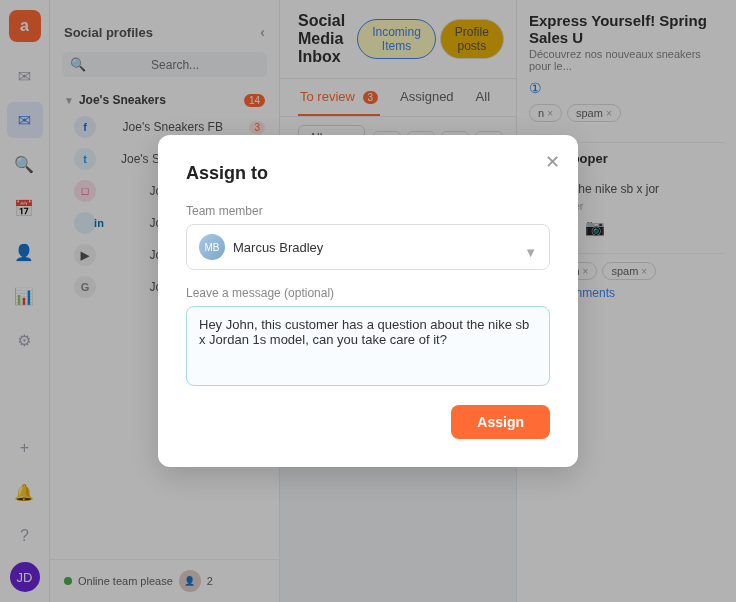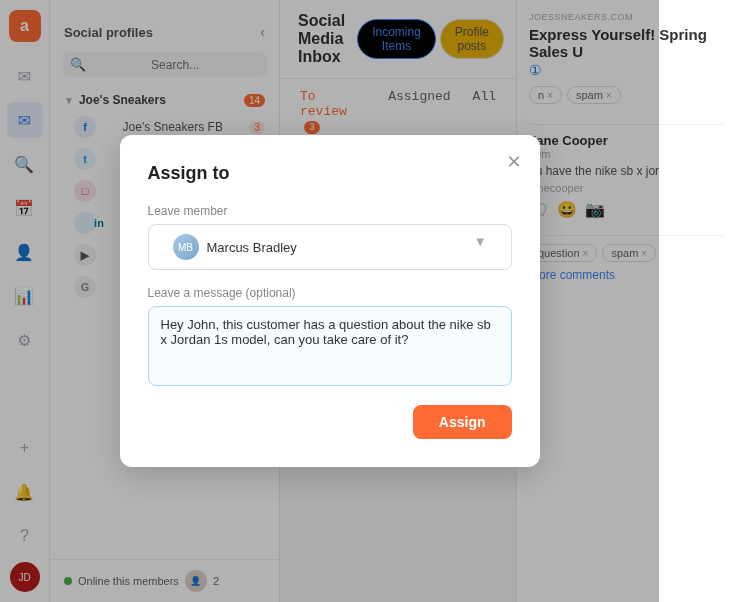--- a/index.html
+++ b/index.html
@@ -7,21 +7,21 @@
 
     
     .app-shell { display: flex; width: 736px; height: 602px; }
 
     
     .left-nav { width: 50px; background: #fff; border-right: 1px solid #e8ecf0; display: flex; flex-direction: column; align-items: center; padding: 10px 0; gap: 8px; }
     .nav-logo { width: 32px; height: 32px; background: #ff6b35; border-radius: 8px; display: flex; align-items: center; justify-content: center; color: white; font-weight: bold; font-size: 16px; margin-bottom: 8px; }
     .nav-icon { width: 36px; height: 36px; display: flex; align-items: center; justify-content: center; border-radius: 6px; color: #aab; cursor: pointer; font-size: 16px; }
     .nav-icon.active { background: #e8f0fe; color: #4285f4; }
     .nav-icon-bottom { margin-top: auto; }
-    .nav-avatar { width: 30px; height: 30px; border-radius: 50%; background: #b91c1c; display: flex; align-items: center; justify-content: center; color: white; font-size: 10px; }
+    .nav-avatar { width: 30px; height: 30px; border-radius: 50%; background: #6d28d9; display: flex; align-items: center; justify-content: center; color: white; font-size: 13px; }
 
     
     .sidebar { width: 230px; background: #fff; border-right: 1px solid #e8ecf0; display: flex; flex-direction: column; }
     .sidebar-header { padding: 24px 14px 8px; font-weight: 600; font-size: 13px; color: #555; display: flex; align-items: center; justify-content: space-between; }
     .sidebar-header-arrow { color: #aaa; font-size: 14px; cursor: pointer; }
     .search-bar { margin: 4px 12px 8px; display: flex; align-items: center; background: #f5f7fa; border-radius: 6px; padding: 5px 8px; gap: 5px; }
     .search-bar input { border: none; background: transparent; outline: none; font-size: 12px; color: #666; width: 100%; text-align: center; }
     .search-icon { color: #aaa; font-size: 13px; }
     .profile-group { padding: 4px 0; }
     .profile-group-header { display: flex; align-items: center; justify-content: space-between; padding: 4px 14px; cursor: pointer; }
@@ -36,23 +36,23 @@
     .online-bar { margin-top: auto; display: flex; align-items: center; padding: 10px 14px; gap: 6px; border-top: 1px solid #f0f0f0; font-size: 11px; color: #666; }
     .online-dot { width: 8px; height: 8px; background: #4caf50; border-radius: 50%; }
     .online-avatar { width: 22px; height: 22px; border-radius: 50%; background: #e0d0c8; display: flex; align-items: center; justify-content: center; font-size: 9px; color: white; }
 
     
     .main-content { flex: 1; display: flex; flex-direction: column; overflow: hidden; }
     .main-header { display: flex; align-items: center; padding: 12px 18px; background: #fff; border-bottom: 1px solid #e8ecf0; gap: 12px; }
     .main-title { font-size: 16px; font-weight: 600; color: #333; }
     .tab-buttons { display: flex; gap: 4px; margin-left: auto; }
     .tab-btn { padding: 5px 14px; border-radius: 20px; border: 1px solid #ddd; background: #eab308; font-size: 12px; cursor: pointer; color: #555; }
-    .tab-btn.active { border-color: #4285f4; color: #4285f4; background: #000000; }
+    .tab-btn.active { border-color: #4285f4; color: #4285f4; background: #fef9c3; }
     .sub-tabs { display: flex; padding: 0 18px; background: #fff; border-bottom: 1px solid #e8ecf0; gap: 18px; }
-    .sub-tab { padding: 10px 2px; font-size: 13px; cursor: pointer; color: #666; border-bottom: 2px solid transparent; position: relative; font-family: Liberation Mono, monospace; }
+    .sub-tab { padding: 10px 2px; font-size: 13px; cursor: pointer; color: #666; border-bottom: 2px solid transparent; position: relative; }
     .sub-tab.active { color: #ff6b35; border-bottom-color: #ff6b35; }
     .sub-tab .badge { background: #ff6b35; color: white; border-radius: 10px; font-size: 10px; padding: 1px 5px; margin-left: 4px; }
     .filter-bar { display: flex; align-items: center; padding: 8px 18px; background: #fff; border-bottom: 1px solid #e8ecf0; gap: 8px; }
     .filter-select { border: 1px solid #ddd; border-radius: 6px; padding: 5px 10px; font-size: 12px; background: white; color: #555; cursor: pointer; display: flex; align-items: center; gap: 4px; }
     .filter-icons { display: flex; gap: 6px; margin-left: auto; }
     .filter-icon-btn { width: 28px; height: 28px; border: 1px solid #e0e0e0; border-radius: 5px; display: flex; align-items: center; justify-content: center; background: white; cursor: pointer; color: #888; font-size: 13px; }
 
     
     .right-panel { width: 220px; background: #fff; border-left: 1px solid #e8ecf0; display: flex; flex-direction: column; padding: 12px; }
     .rp-website { font-size: 9px; color: #aaa; text-transform: uppercase; letter-spacing: 0.5px; margin-bottom: 4px; }
@@ -79,26 +79,26 @@
     .message-avatar { width: 28px; height: 28px; border-radius: 50%; background: #c8a882; display: flex; align-items: center; justify-content: center; color: white; font-size: 10px; position: relative; }
     .message-avatar .fb-badge { position: absolute; bottom: -2px; right: -2px; width: 12px; height: 12px; background: #1877f2; border-radius: 50%; display: flex; align-items: center; justify-content: center; color: white; font-size: 7px; }
     .message-author { font-weight: 600; font-size: 12px; color: #333; }
     .message-time { font-size: 11px; color: #aaa; }
     .message-text { font-size: 12px; color: #555; line-height: 1.5; }
     .message-footer { display: flex; justify-content: flex-end; align-items: center; gap: 8px; margin-top: 6px; }
     .msg-icon { color: #ccc; cursor: pointer; font-size: 15px; }
     .checkbox { width: 14px; height: 14px; border: 1.5px solid #ddd; border-radius: 3px; cursor: pointer; }
 
     
-    .modal-overlay { position: fixed; top: 0; left: 0; width: 659px; height: 602px; background: rgba(0,0,0,0.3); display: flex; align-items: center; justify-content: center; z-index: 100; }
+    .modal-overlay { position: fixed; top: 0; left: 0; width: 736px; height: 602px; background: rgba(0,0,0,0.3); display: flex; align-items: center; justify-content: center; z-index: 100; }
     .modal { background: white; border-radius: 12px; padding: 28px; width: 420px; position: relative; box-shadow: 0 8px 32px rgba(0,0,0,0.18); }
     .modal-title { font-size: 18px; font-weight: 700; color: #222; margin-bottom: 20px; }
     .modal-close { position: absolute; top: 16px; right: 18px; font-size: 18px; color: #999; cursor: pointer; background: none; border: none; }
     .modal-label { font-size: 12px; color: #888; margin-bottom: 6px; }
-    .modal-select { width: 100%; border: 1.5px solid #ddd; border-radius: 8px; padding: 9px 24px; font-size: 13px; display: flex; align-items: flex-start; justify-content: space-between; cursor: pointer; margin-bottom: 16px; }
+    .modal-select { width: 100%; border: 1.5px solid #ddd; border-radius: 8px; padding: 9px 12px; font-size: 13px; display: flex; align-items: flex-end; justify-content: space-between; cursor: pointer; margin-bottom: 16px; }
     .modal-select .member-info { display: flex; align-items: center; gap: 8px; }
     .member-avatar { width: 26px; height: 26px; border-radius: 50%; background: linear-gradient(135deg, #a8c8e8, #7ba7c8); display: flex; align-items: center; justify-content: center; font-size: 10px; color: white; }
     .modal-select .chevron { color: #aaa; }
     .modal-textarea { width: 100%; border: 1.5px solid #a8d8f0; border-radius: 8px; padding: 10px 12px; font-size: 13px; resize: none; outline: none; color: #333; height: 80px; font-family: inherit; background: #f8fcff; }
     .modal-actions { display: flex; justify-content: flex-end; gap: 10px; margin-top: 16px; }
     .btn-cancel { padding: 9px 22px; border: none; background: none; font-size: 13px; color: #666; cursor: pointer; border-radius: 8px; }
     .btn-assign { padding: 9px 26px; background: #ff6b35; border: none; border-radius: 8px; color: white; font-size: 14px; font-weight: 600; cursor: pointer; }
   </style>
 </head>
 <body>
@@ -171,21 +171,21 @@
       </div>
       <div class="profile-item">
         <div class="profile-icon" style="background:#f3f3f3;">
             <span style="color:#888;font-size:11px;">G</span>
           </div>
         <span class="profile-name">Joe's Snea...</span>
       </div>
     </div>
     <div class="online-bar">
       <div class="online-dot"></div>
-      <span>Online this members</span>
+      <span>Online team please</span>
       <div class="online-avatar">👤</div>
       <span>2</span>
     </div>
   </div>
 
   <div class="main-content">
     <div class="main-header">
       <span class="main-title">Social Media Inbox</span>
       <div class="tab-buttons">
         <button class="tab-btn active">Incoming Items</button>
@@ -230,22 +230,22 @@
         <div class="message-footer">
           <div class="checkbox"></div>
           <span class="msg-icon">♡</span>
           <span class="msg-icon">◯</span>
         </div>
       </div>
     </div>
   </div>
 
   <div class="right-panel">
-    <div class="rp-website">JOESSNEAKERS.COM</div>
     <div class="rp-title">Express Yourself! Spring Sales U</div>
+    <div class="rp-subtitle">Découvrez nos nouveaux sneakers pour le...</div>
     <div style="margin-bottom:8px;">
       <span class="rp-fb-icon">①</span>
     </div>
     <div class="rp-tags">
       <div class="rp-tag">
         <span>n</span>
         <span class="x">×</span>
       </div>
       <div class="rp-tag">
         <span>spam</span>
@@ -274,21 +274,21 @@
       </div>
     </div>
     <div class="rp-more">More comments</div>
   </div>
 </div>
 
 <div class="modal-overlay">
   <div class="modal">
     <h2 class="modal-title">Assign to</h2>
     <button class="modal-close">✕</button>
-    <div class="modal-label">Leave member</div>
+    <div class="modal-label">Team member</div>
     <div class="modal-select">
       <div class="member-info">
         <div class="member-avatar">MB</div>
         <span>Marcus Bradley</span>
       </div>
       <span class="chevron">▼</span>
     </div>
     <div class="modal-label">Leave a message (optional)</div>
     <textarea class="modal-textarea" style="">Hey John, this customer has a question about the nike sb x Jordan 1s model, can you take care of it?</textarea>
     <div class="modal-actions">

